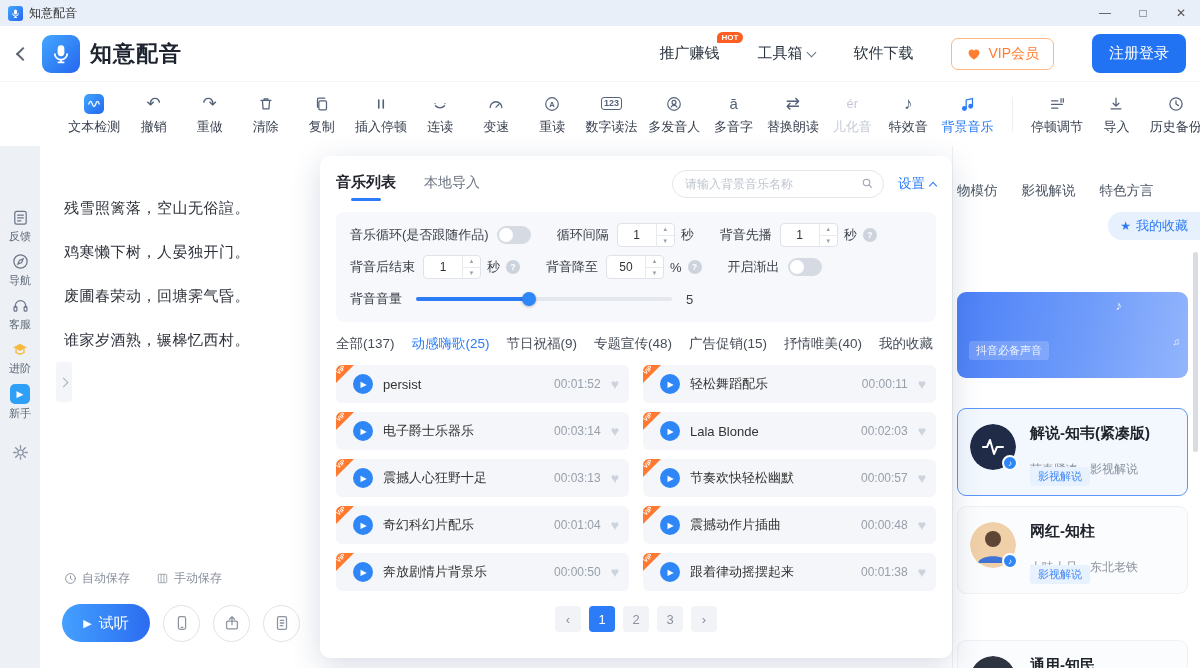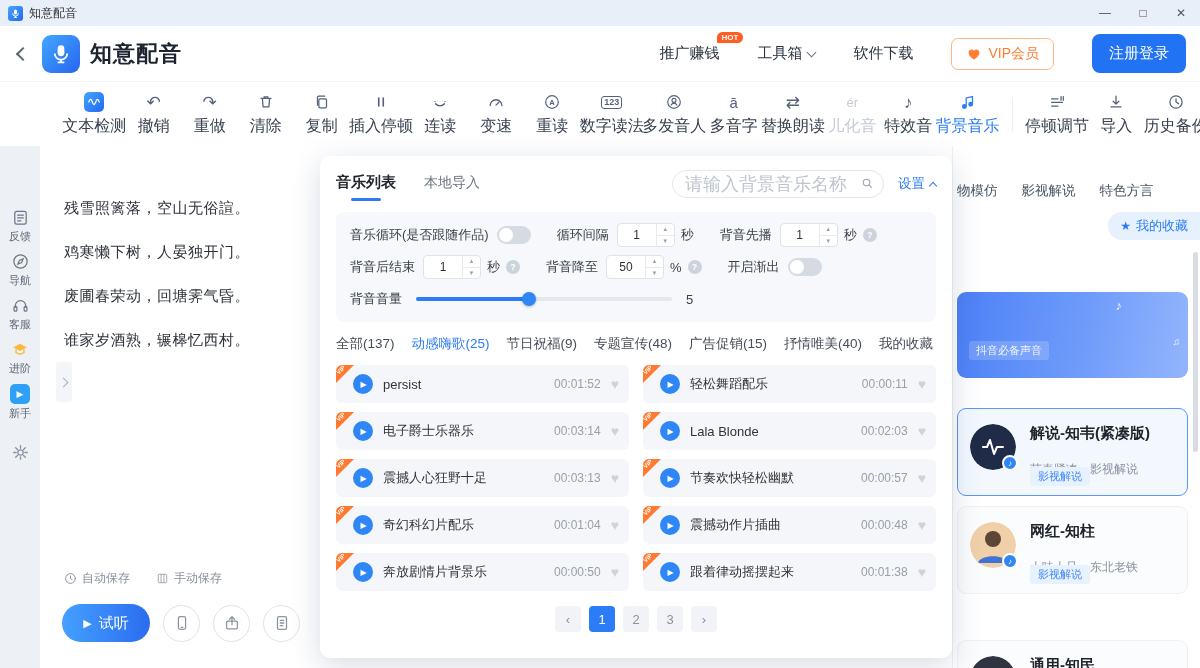--- a/index.html
+++ b/index.html
@@ -23,21 +23,21 @@
   .hnav-item{font-size:15px;color:#2b3440;position:relative;white-space:nowrap;}
   .hot{position:absolute;top:-12px;right:-24px;background:#ff5d22;color:#fff;font-size:8px;font-weight:bold;padding:1px 5px;border-radius:7px 7px 7px 1px;}
   .chev-down{display:inline-block;width:7px;height:7px;border-right:1.6px solid #6a7380;border-bottom:1.6px solid #6a7380;transform:rotate(45deg);margin-left:6px;vertical-align:2px;}
   .vip-btn{display:flex;align-items:center;gap:6px;border:1px solid #ffb584;border-radius:7px;padding:6px 14px;color:#ff7e33;font-size:14px;background:#fff;white-space:nowrap;}
   .login-btn{background:#2273f3;color:#fff;font-size:15px;padding:10px 17px;border-radius:8px;white-space:nowrap;}
 
   
   .toolbar{height:64px;background:#fff;display:flex;align-items:center;padding-left:70px;gap:14px;}
   .tool{display:flex;flex-direction:column;align-items:center;gap:3px;min-width:42px;cursor:default;}
   .tico{height:22px;display:flex;align-items:center;justify-content:center;color:#55627a;font-size:17px;line-height:1;}
-  .tlabel{font-size:16px;color:#394150;white-space:nowrap;}
+  .tlabel{font-size:13px;color:#394150;white-space:nowrap;}
   .tool.active .tico,.tool.active .tlabel{color:#2b7cf6;}
   .tool.disabled .tico,.tool.disabled .tlabel{color:#c5cad4;}
   .appwave{width:20px;height:20px;border-radius:5px;background:linear-gradient(135deg,#41a6ff,#2467f0);display:flex;align-items:center;justify-content:center;}
   .numico{font-size:9px;font-weight:bold;border:1.3px solid currentColor;border-radius:3px;padding:1px 2px;line-height:1;}
   .tdivider{width:1px;height:34px;background:#eceef2;margin:0 6px;}
 
   
   .workspace{position:absolute;top:146px;left:0;right:0;bottom:0;background:#edf0f4;}
 
   
@@ -60,21 +60,21 @@
   .listen-btn .ply{font-size:11px;}
   .circle-btn{width:37px;height:37px;border-radius:50%;border:1px solid #dfe3e9;background:#fff;display:flex;align-items:center;justify-content:center;color:#8d949f;}
 
   
   .music-popup{position:absolute;left:320px;top:10px;width:632px;height:502px;background:#fff;border-radius:10px;box-shadow:0 8px 30px rgba(40,60,110,.18);padding:14px 16px 0;z-index:6;}
   .mp-tabs{display:flex;align-items:center;}
   .mp-tab{position:relative;padding-bottom:9px;font-size:15px;font-weight:bold;color:#23262e;}
   .mp-tab.active::after{content:'';position:absolute;left:50%;transform:translateX(-50%);bottom:0;width:30px;height:3px;background:#2b7cf6;border-radius:2px;}
   .mp-tab2{margin-left:28px;font-size:14px;color:#6a7280;padding-bottom:9px;font-weight:normal;}
   .mp-search{margin-left:auto;position:relative;width:212px;margin-bottom:6px;}
-  .mp-search input{width:100%;height:28px;border:1px solid #e3e6eb;border-radius:15px;padding:0 30px 0 12px;font-size:18px;color:#4d7c0f;outline:none;background:#fff;font-family:Liberation Serif, serif;}
+  .mp-search input{width:100%;height:28px;border:1px solid #e3e6eb;border-radius:15px;padding:0 30px 0 12px;font-size:12px;color:#4d7c0f;outline:none;background:#fff;font-family:Liberation Serif, serif;}
   .mp-search input::placeholder{color:#bfc5cf;}
   .mp-search .sicon{position:absolute;right:10px;top:7px;color:#9aa3af;}
   .mp-settings-link{margin-left:14px;color:#2b7cf6;font-size:13.5px;display:flex;align-items:center;gap:5px;margin-bottom:6px;white-space:nowrap;}
   .chev-up{width:6px;height:6px;border-right:1.6px solid #2b7cf6;border-bottom:1.6px solid #2b7cf6;transform:rotate(-135deg);margin-top:3px;}
 
   .settings-box{margin-top:8px;background:#f6f8fb;border-radius:8px;padding:7px 14px;}
   .srow{display:flex;align-items:center;height:32px;font-size:13px;color:#3a3f49;} .ml26{margin-left:26px;text-align:right;}
   .toggle{width:34px;height:18px;border-radius:9px;background:#d6dbe3;position:relative;margin-left:8px;flex:none;}
   .toggle .knob{position:absolute;left:2px;top:2px;width:14px;height:14px;border-radius:50%;background:#fff;}
   .stepper{display:inline-flex;align-items:stretch;width:58px;height:24px;background:#fff;border:1px solid #dfe3e9;border-radius:4px;margin-left:8px;overflow:hidden;flex:none;}

